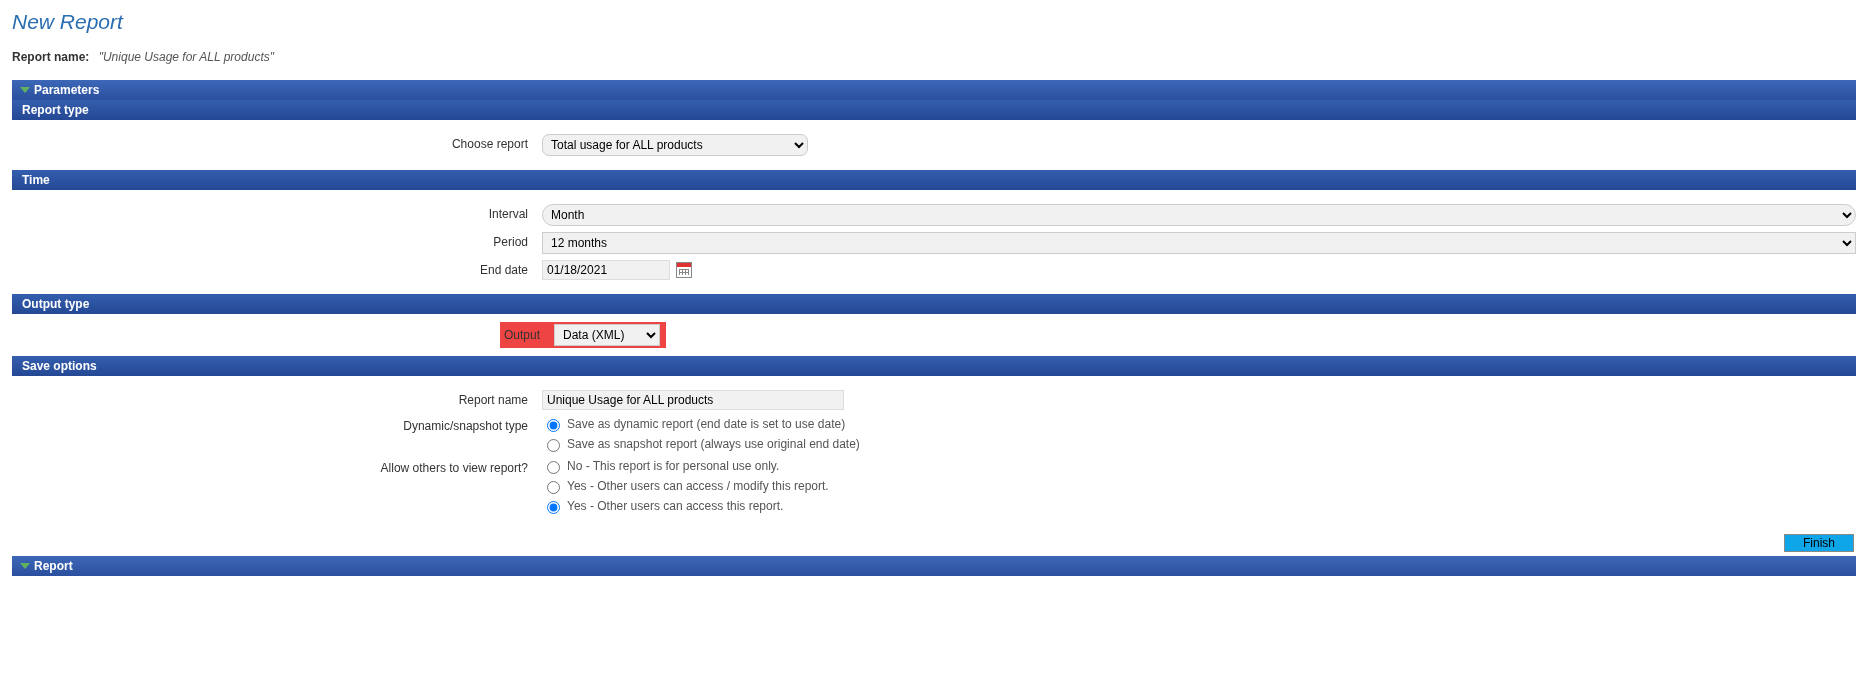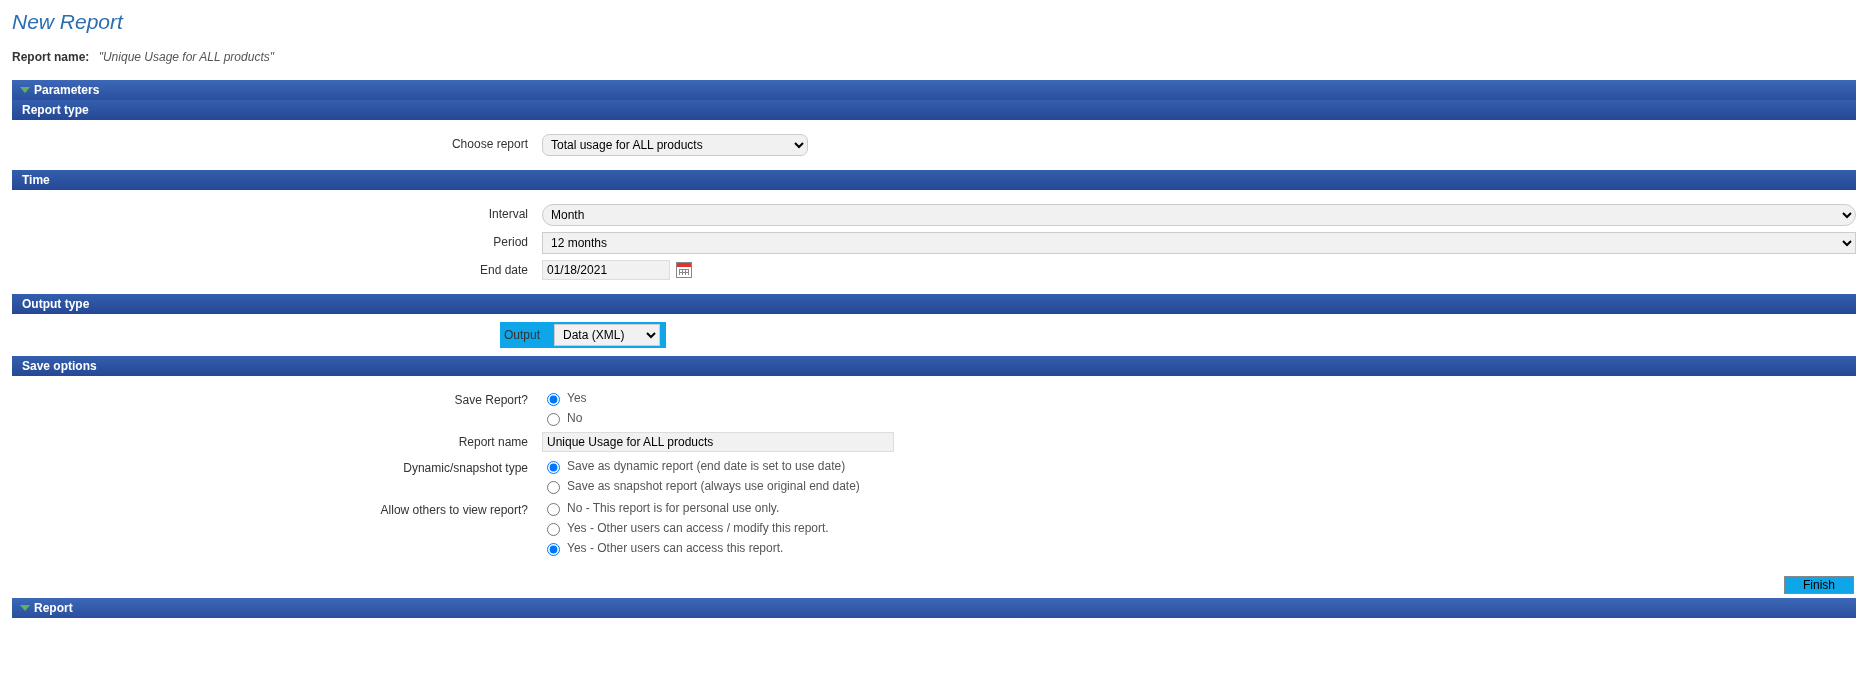--- a/index.html
+++ b/index.html
@@ -86,26 +86,26 @@
     padding: 2px 4px;
     border: 1px solid #ccc;
     background: #f1f1f1;
   }
   select.choose-report { width: 266px; border-radius: 7px; }
   select.interval { width: auto; border-radius: 11px; }
   select.period { width: auto; }
   input.end-date { width: 128px; background:#f1f1f1; border:1px solid #ddd;}
   select.output { width: 106px; }
   input.report-name-input {
-    width: 352px;
+    width: 302px;
     background: #f1f1f1;
     border: 1px solid #ddd;
   }
   .highlight {
-    background: #0ea5e9;
+    background: #ef4444;
     display: inline-flex;
     align-items: center;
     padding: 2px 6px 2px 0;
   }
   .highlight .form-label-inner {
     padding: 0 14px 0 4px;
     color: #333;
   }
   .radio-line, .radio-line label {
     color: #555;
@@ -209,33 +209,20 @@
       <select class="output">
         <option>Data (XML)</option>
       </select>
     </span>
   </div>
 </div>
 
 <div class="subsection-bar">Save options</div>
 <div class="form-block">
   <div class="form-row">
-    <div class="form-label">Save Report?</div>
-    <div class="form-control-cell">
-      <label class="radio-line">
-        <input type="radio" name="save_report" checked="" style="">
-        <span>Yes</span>
-      </label>
-      <label class="radio-line">
-        <input type="radio" name="save_report" style="">
-        <span>No</span>
-      </label>
-    </div>
-  </div>
-  <div class="form-row">
     <div class="form-label">Report name</div>
     <div class="form-control-cell">
       <input type="text" class="report-name-input" value="Unique Usage for ALL products" style="">
     </div>
   </div>
   <div class="form-row">
     <div class="form-label">Dynamic/snapshot type</div>
     <div class="form-control-cell">
       <label class="radio-line">
         <input type="radio" name="dyn" checked="" style="">

